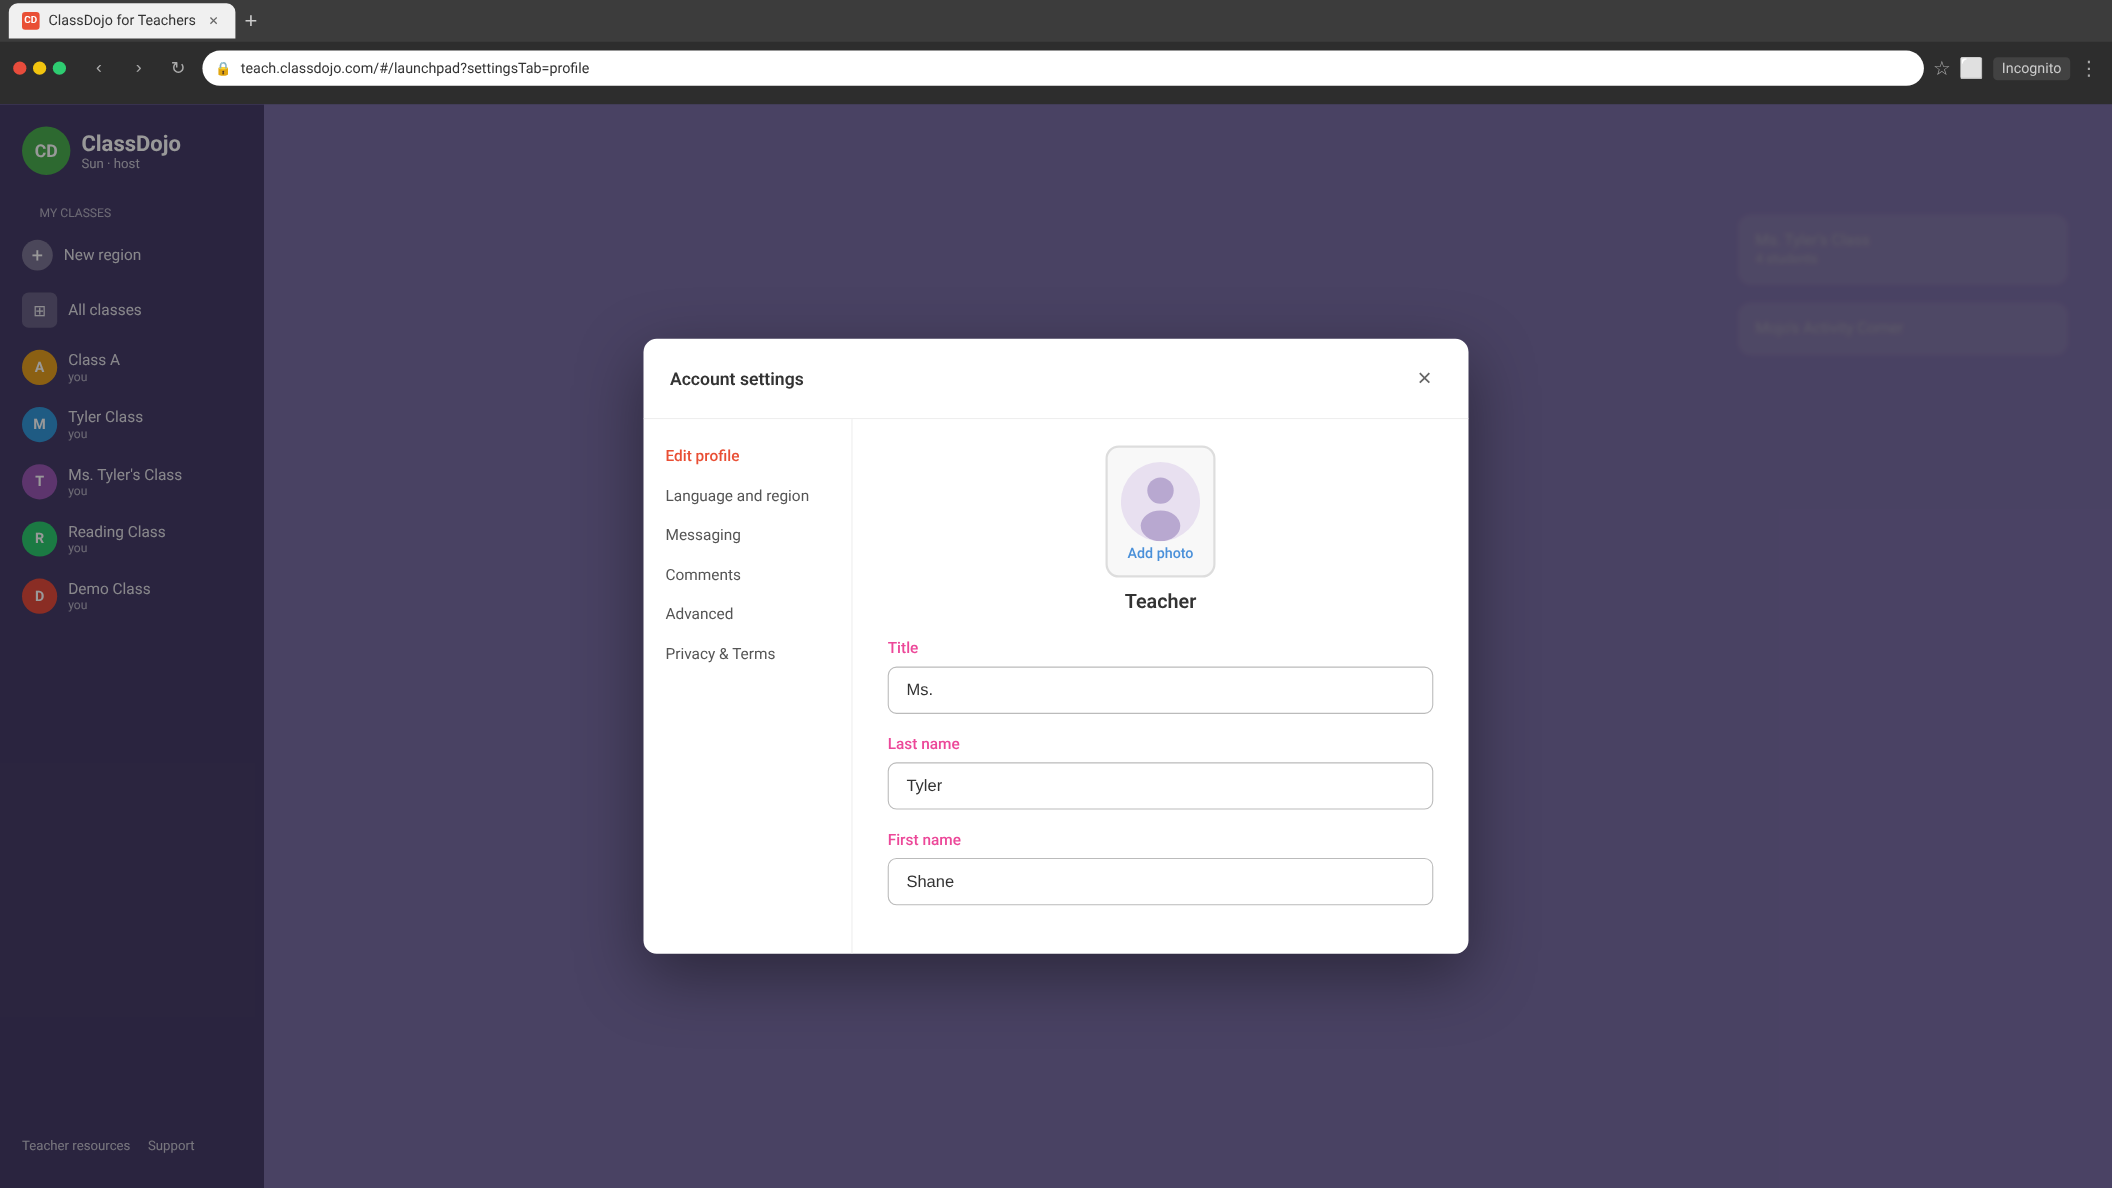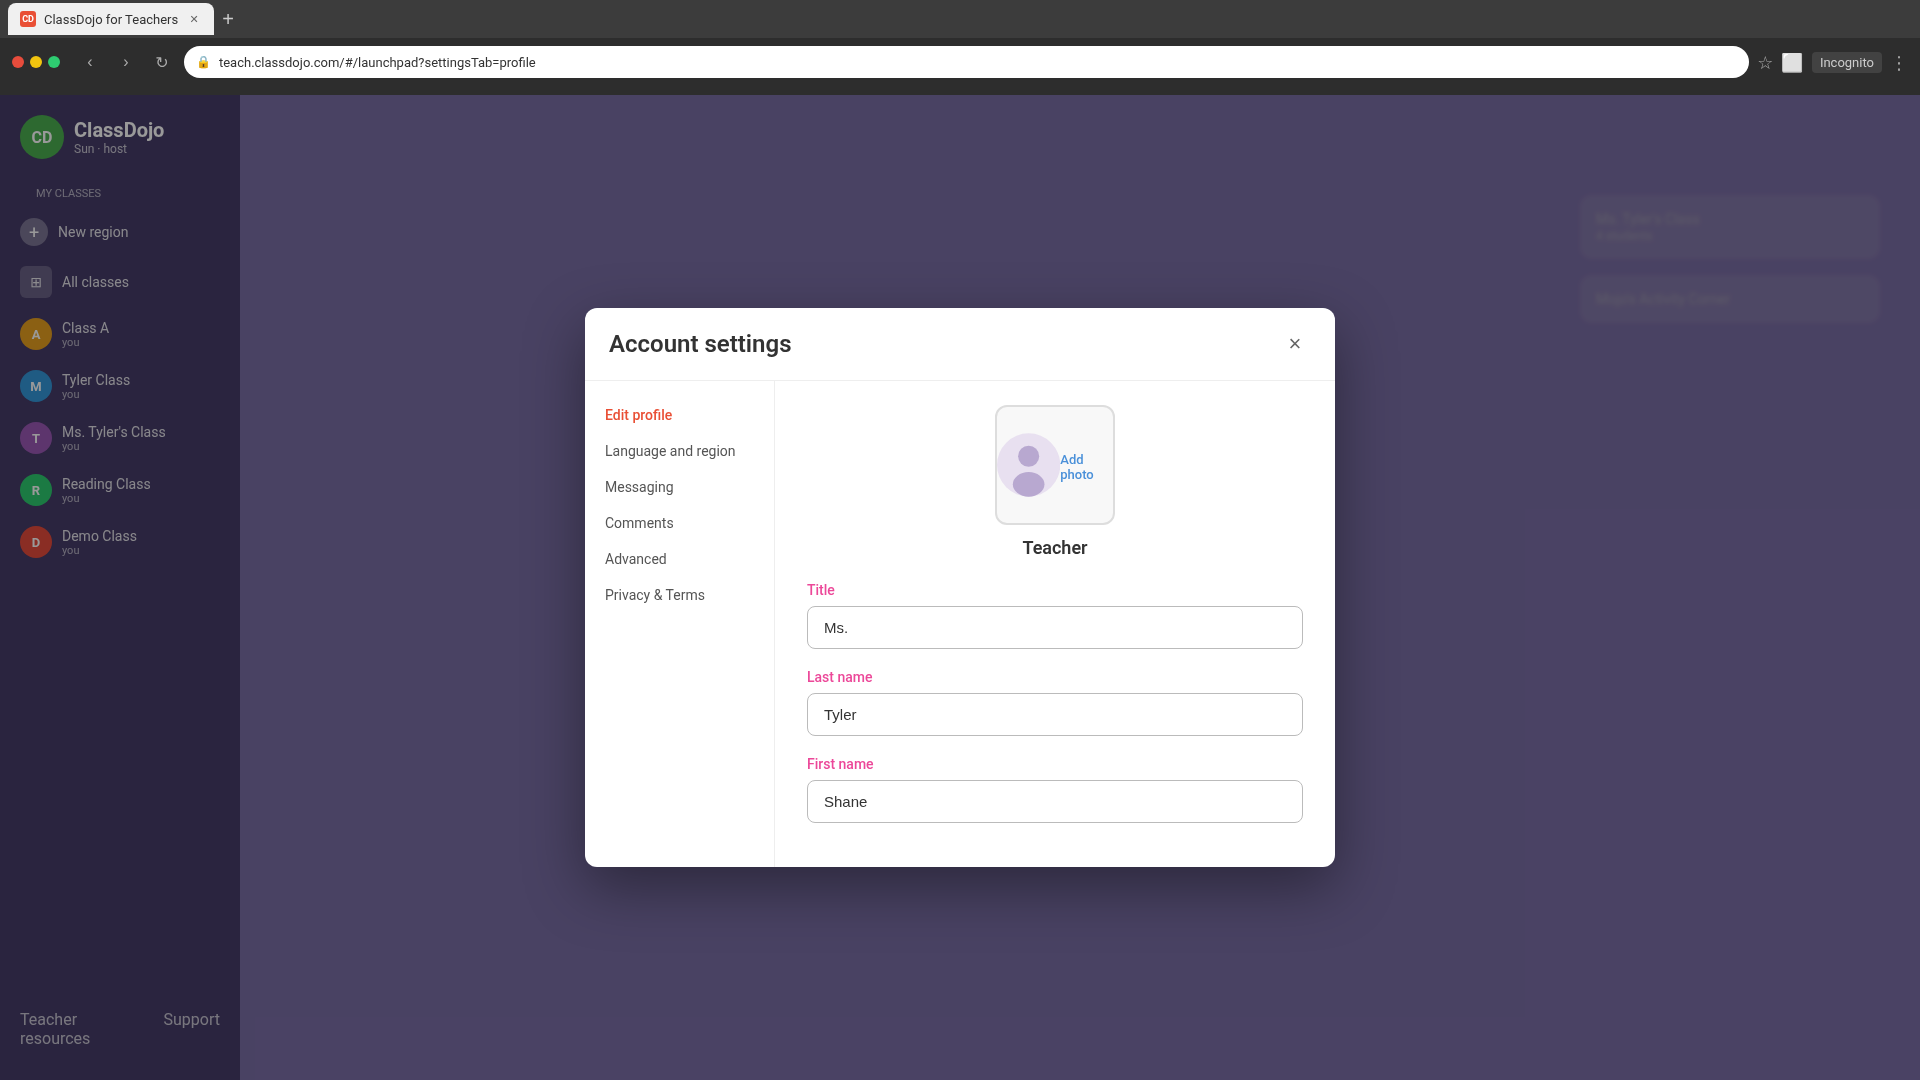--- a/index.html
+++ b/index.html
@@ -162,21 +162,21 @@
       color: white; font-size: 18px; cursor: pointer;
     }
     .sidebar-footer {
       margin-top: auto;
       padding: 12px 20px;
       display: flex;
       gap: 16px;
     }
     .sidebar-footer-link {
       color: rgba(255,255,255,0.7);
-      font-size: 16px;
+      font-size: 12px;
       cursor: pointer;
     }
 
     
     .main-content {
       flex: 1;
       filter: blur(2px) brightness(0.7);
       position: relative;
       overflow: hidden;
     }
@@ -204,21 +204,21 @@
     }
 
     .modal-header {
       padding: 20px 24px;
       border-bottom: 1px solid #eee;
       display: flex;
       align-items: center;
       justify-content: space-between;
     }
     .modal-title {
-      font-size: 24px;
+      font-size: 16px;
       font-weight: 600;
       color: #333;
     }
     .modal-close {
       width: 32px; height: 32px;
       border: none;
       background: transparent;
       font-size: 22px;
       color: #666;
       cursor: pointer;
@@ -258,24 +258,25 @@
     }
 
     
     .avatar-section {
       display: flex;
       flex-direction: column;
       align-items: center;
       margin-bottom: 24px;
     }
     .avatar-container {
-      width: 120px; height: 120px;
+      width: 100px; height: 120px;
       border: 2px solid #ddd;
       border-radius: 12px;
       display: flex;
+      flex-direction: column;
       align-items: center;
       justify-content: center;
       cursor: pointer;
       background: #f8f8f8;
       overflow: hidden;
       position: relative;
     }
     .avatar-add-text {
       color: #4a90d9;
       font-size: 13px;

